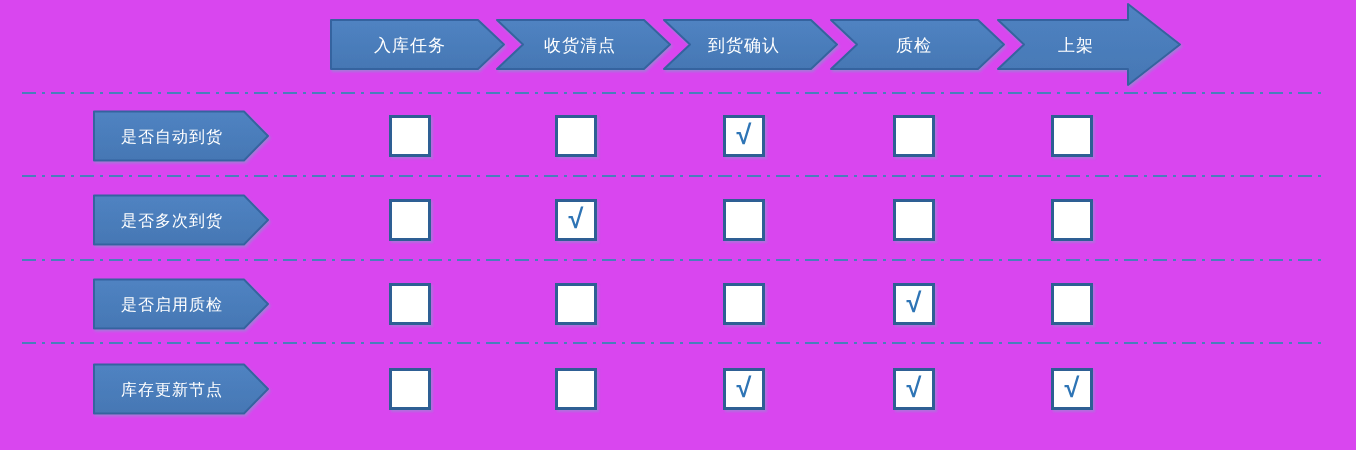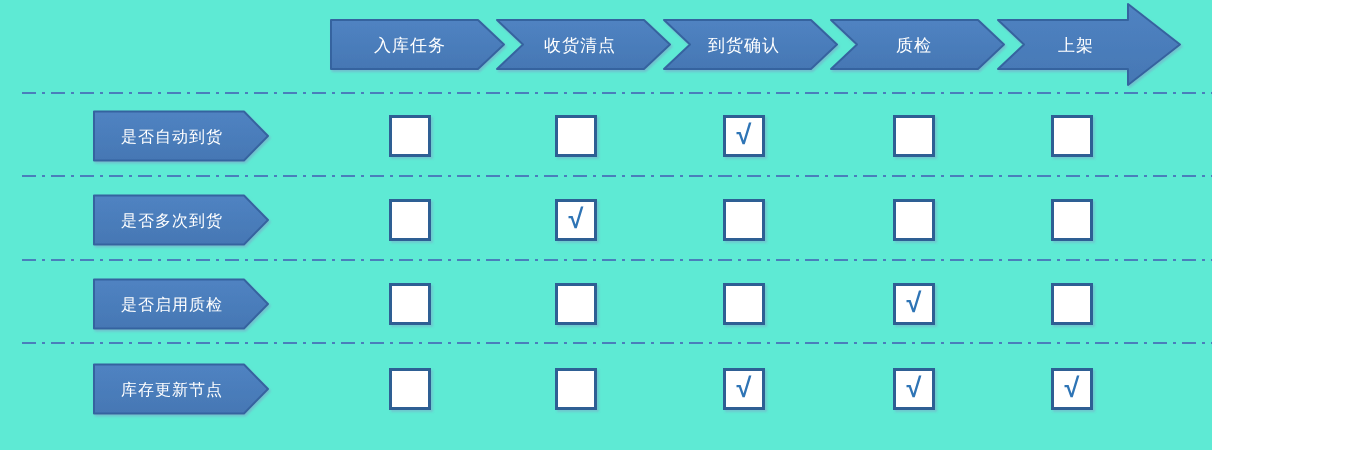--- a/index.html
+++ b/index.html
@@ -3,23 +3,23 @@
 <meta charset="utf-8">
 <style>
   html, body {
     margin: 0;
     padding: 0;
     background: #ffffff;
     font-family: "Liberation Sans", sans-serif;
   }
   .canvas {
     position: relative;
-    width: 1212px;
+    width: 1356px;
     height: 450px;
-    background: #5eead4;
+    background: #d946ef;
     overflow: hidden;
   }
   .layer {
     position: absolute;
     left: 0;
     top: 0;
   }
   .shape-text {
     fill: #ffffff;
     font-family: "Liberation Sans", sans-serif;

